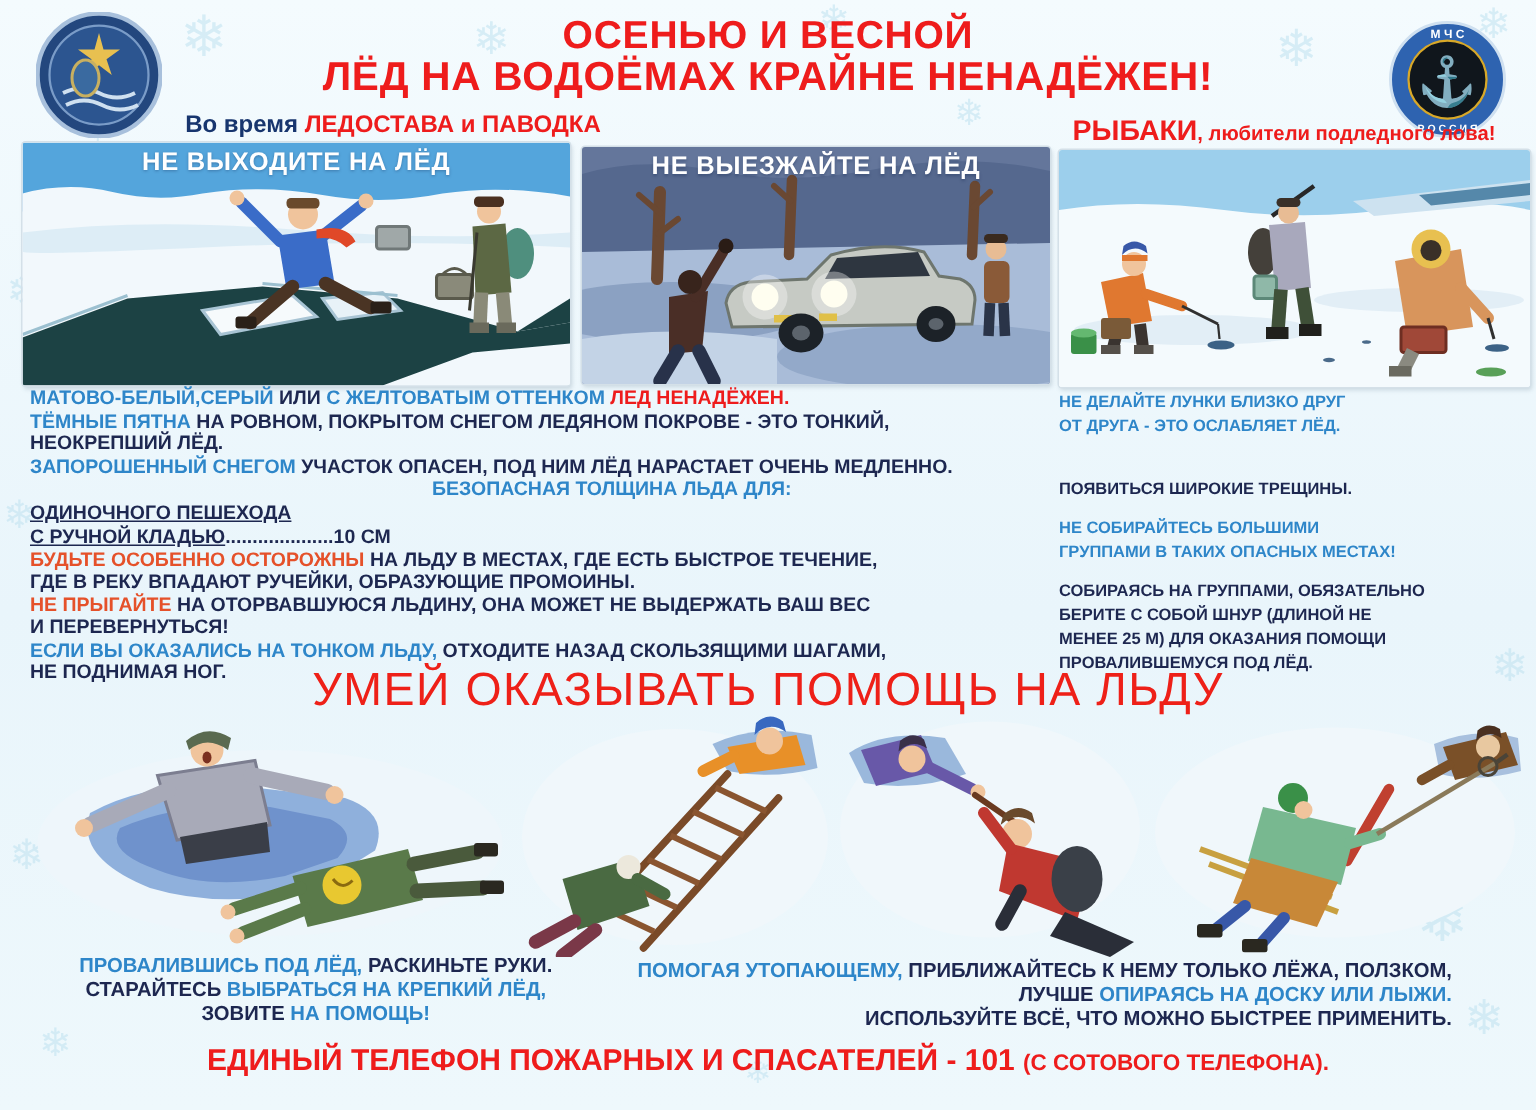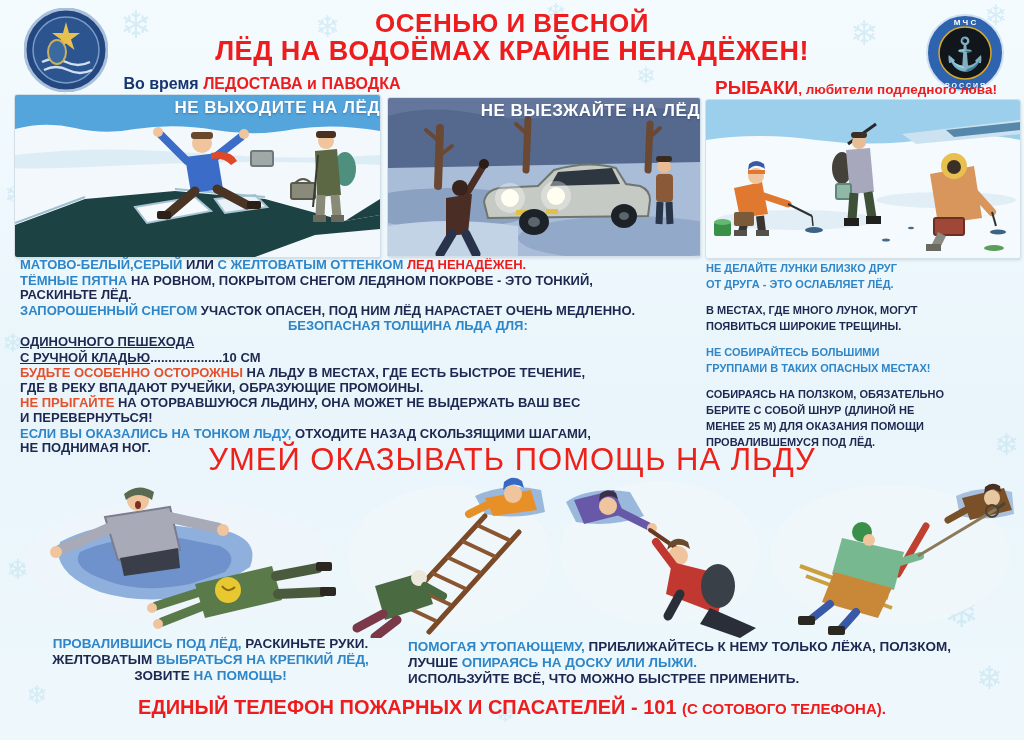--- a/index.html
+++ b/index.html
@@ -17,33 +17,33 @@
   .title .t2{font-size:27px;letter-spacing:.5px;}
   .subtitle{position:absolute;top:75px;left:62px;width:400px;text-align:center;font-size:16px;font-weight:bold;}
   .subtitle .pfx{color:#17356e;}
   .subtitle .hl{color:#ee1c1c;}
   .fish-title{position:absolute;top:77px;left:690px;width:332px;text-align:center;color:#ee1c1c;font-weight:bold;}
   .fish-title .big{font-size:19px;}
   .fish-title .small{font-size:13.5px;}
   
   .panel{position:absolute;border-radius:2px;box-shadow:0 0 0 1px #d4e0e8,1px 2px 3px rgba(90,120,140,.25);overflow:hidden;}
   .panel svg{display:block;}
-  .caption{position:absolute;top:3px;left:0;width:100%;text-align:right;color:#fff;font-weight:bold;font-size:17px;letter-spacing:.5px;text-shadow:0 1px 2px rgba(20,40,80,.35);}
+  .caption{position:absolute;top:3px;left:0;width:100%;text-align:center;color:#fff;font-weight:bold;font-size:17px;letter-spacing:.5px;text-shadow:0 1px 2px rgba(20,40,80,.35);}
   
   .c-blue{color:#2e86c9}.c-dark{color:#1d2750}.c-red{color:#ee1c1c}.c-red2{color:#e5512a}
   .u{text-decoration:underline}
   .col-left{position:absolute;left:20px;top:258px;width:648px;font-size:13px;font-weight:bold;line-height:14.6px;}
   .col-left .p{margin:0 0 1px 0;}
   .col-left .indent{margin-left:268px;}
   .col-right{position:absolute;left:706px;top:260px;width:316px;font-size:11px;font-weight:bold;line-height:16px;}
   .col-right .p{margin:0 0 10px 0;}
   .rescue-heading{position:absolute;top:442px;left:0;width:1024px;text-align:center;color:#ee2018;font-weight:normal;font-size:31px;letter-spacing:1px;}
   .vignette{position:absolute;}
   .rescue-left-text{position:absolute;left:8px;top:636px;width:405px;text-align:center;font-size:13.5px;font-weight:bold;line-height:16px;}
-  .rescue-mid-text{position:absolute;left:408px;top:639px;width:560px;text-align:left;font-size:13.5px;font-weight:bold;line-height:16px;}
+  .rescue-mid-text{position:absolute;left:408px;top:639px;width:560px;text-align:right;font-size:13.5px;font-weight:bold;line-height:16px;}
   .footer{position:absolute;top:696px;left:0;width:1024px;text-align:center;color:#ee1c1c;font-weight:bold;}
   .footer .big{font-size:20px;}
   .footer .small{font-size:15px;margin-top:40px;}
 </style>
 </head>
 <body>
 
 <div class="poster">
 
   <span class="flake" style="left:120px;top:6px;font-size:38px">❄</span>
@@ -244,35 +244,35 @@
         <ellipse cx="292" cy="132" rx="8" ry="2.5" fill="#3c6286"></ellipse>
         <ellipse cx="288" cy="148" rx="10" ry="3" fill="#58a058"></ellipse>
       </g>
       <ellipse cx="180" cy="140" rx="4" ry="1.5" fill="#4a6a8a"></ellipse>
       <ellipse cx="205" cy="128" rx="3" ry="1.2" fill="#4a6a8a"></ellipse>
     </svg>
   </div>
 
   <div class="col-left">
     <div class="p"><span class="c-blue">МАТОВО-БЕЛЫЙ,СЕРЫЙ </span><span class="c-dark">ИЛИ </span><span class="c-blue">С ЖЕЛТОВАТЫМ ОТТЕНКОМ </span><span class="c-red">ЛЕД НЕНАДЁЖЕН.</span></div>
-    <div class="p"><span class="c-blue">ТЁМНЫЕ ПЯТНА </span><span class="c-dark">НА РОВНОМ, ПОКРЫТОМ СНЕГОМ ЛЕДЯНОМ ПОКРОВЕ - ЭТО ТОНКИЙ,</span><br><span class="c-dark">РАСКИНЬТЕ ЛЁД.</span></div>
+    <div class="p"><span class="c-blue">ТЁМНЫЕ ПЯТНА </span><span class="c-dark">НА РОВНОМ, ПОКРЫТОМ СНЕГОМ ЛЕДЯНОМ ПОКРОВЕ - ЭТО ТОНКИЙ,</span><br><span class="c-dark">НЕОКРЕПШИЙ ЛЁД.</span></div>
     <div class="p"><span class="c-blue">ЗАПОРОШЕННЫЙ СНЕГОМ </span><span class="c-dark">УЧАСТОК ОПАСЕН, ПОД НИМ ЛЁД НАРАСТАЕТ ОЧЕНЬ МЕДЛЕННО.</span></div>
     <div class="p indent c-blue">БЕЗОПАСНАЯ ТОЛЩИНА ЛЬДА ДЛЯ:</div>
     <div class="p c-dark u">ОДИНОЧНОГО ПЕШЕХОДА</div>
     <div class="p"><span class="c-dark u">С РУЧНОЙ КЛАДЬЮ</span><span class="c-dark">....................10 СМ</span></div>
     <div class="p"><span class="c-red2">БУДЬТЕ ОСОБЕННО ОСТОРОЖНЫ </span><span class="c-dark">НА ЛЬДУ В МЕСТАХ, ГДЕ ЕСТЬ БЫСТРОЕ ТЕЧЕНИЕ,</span><br><span class="c-dark">ГДЕ В РЕКУ ВПАДАЮТ РУЧЕЙКИ, ОБРАЗУЮЩИЕ ПРОМОИНЫ.</span></div>
     <div class="p"><span class="c-red2">НЕ ПРЫГАЙТЕ </span><span class="c-dark">НА ОТОРВАВШУЮСЯ ЛЬДИНУ, ОНА МОЖЕТ НЕ ВЫДЕРЖАТЬ ВАШ ВЕС</span><br><span class="c-dark">И ПЕРЕВЕРНУТЬСЯ!</span></div>
     <div class="p"><span class="c-blue">ЕСЛИ ВЫ ОКАЗАЛИСЬ НА ТОНКОМ ЛЬДУ, </span><span class="c-dark">ОТХОДИТЕ НАЗАД СКОЛЬЗЯЩИМИ ШАГАМИ,</span><br><span class="c-dark">НЕ ПОДНИМАЯ НОГ.</span></div>
   </div>
 
   <div class="col-right">
     <div class="p c-blue"><span>НЕ ДЕЛАЙТЕ ЛУНКИ БЛИЗКО ДРУГ</span><br><span>ОТ ДРУГА - ЭТО ОСЛАБЛЯЕТ ЛЁД.</span></div>
-    <div class="p c-dark"><span>В МЕСТАХ, ГДЕ МНОГО ЛУНОК, МОГУТ</span><br><span>ПОЯВИТЬСЯ ШИРОКИЕ ТРЕЩИНЫ.</span></div>
+    <div class="p c-dark"><br><span>ПОЯВИТЬСЯ ШИРОКИЕ ТРЕЩИНЫ.</span></div>
     <div class="p c-blue"><span>НЕ СОБИРАЙТЕСЬ БОЛЬШИМИ</span><br><span>ГРУППАМИ В ТАКИХ ОПАСНЫХ МЕСТАХ!</span></div>
-    <div class="p c-dark"><span>СОБИРАЯСЬ НА ПОЛЗКОМ, ОБЯЗАТЕЛЬНО</span><br><span>БЕРИТЕ С СОБОЙ ШНУР (ДЛИНОЙ НЕ</span><br><span>МЕНЕЕ 25 М) ДЛЯ ОКАЗАНИЯ ПОМОЩИ</span><br><span>ПРОВАЛИВШЕМУСЯ ПОД ЛЁД.</span></div>
+    <div class="p c-dark"><span>СОБИРАЯСЬ НА ГРУППАМИ, ОБЯЗАТЕЛЬНО</span><br><span>БЕРИТЕ С СОБОЙ ШНУР (ДЛИНОЙ НЕ</span><br><span>МЕНЕЕ 25 М) ДЛЯ ОКАЗАНИЯ ПОМОЩИ</span><br><span>ПРОВАЛИВШЕМУСЯ ПОД ЛЁД.</span></div>
   </div>
 
   <div class="rescue-heading">УМЕЙ ОКАЗЫВАТЬ ПОМОЩЬ НА ЛЬДУ</div>
 
   <div class="vignette" style="left:20px;top:472px">
     <svg viewBox="0 0 320 165" width="320" height="165">
       <ellipse cx="160" cy="90" rx="155" ry="62" fill="#eef6fb"></ellipse>
       <path d="M40,70 Q80,48 140,52 L210,60 Q240,70 230,95 L190,120 Q130,135 80,120 Q30,100 40,70 Z" fill="#8fb0dc"></path>
       <path d="M60,80 Q100,62 160,66 L200,74 Q220,84 205,100 L170,112 Q120,122 85,108 Q50,96 60,80 Z" fill="#6f92cc"></path>
       <g>
@@ -383,21 +383,21 @@
         <line x1="130" y1="92" x2="150" y2="86" stroke="#78b890" stroke-width="8" stroke-linecap="round"></line>
       </g>
       <line x1="148" y1="86" x2="228" y2="38" stroke="#8a7a5a" stroke-width="3"></line>
       <circle cx="222" cy="41" r="6" fill="none" stroke="#4a4438" stroke-width="2"></circle>
       <line x1="228" y1="38" x2="235" y2="33" stroke="#4a4438" stroke-width="3"></line>
     </svg>
   </div>
 
   <div class="rescue-left-text">
     <div><span class="c-blue">ПРОВАЛИВШИСЬ ПОД ЛЁД, </span><span class="c-dark">РАСКИНЬТЕ РУКИ.</span></div>
-    <div><span class="c-dark">ЖЕЛТОВАТЫМ </span><span class="c-blue">ВЫБРАТЬСЯ НА КРЕПКИЙ ЛЁД,</span></div>
+    <div><span class="c-dark">СТАРАЙТЕСЬ </span><span class="c-blue">ВЫБРАТЬСЯ НА КРЕПКИЙ ЛЁД,</span></div>
     <div><span class="c-dark">ЗОВИТЕ </span><span class="c-blue">НА ПОМОЩЬ!</span></div>
   </div>
 
   <div class="rescue-mid-text">
     <div><span class="c-blue">ПОМОГАЯ УТОПАЮЩЕМУ, </span><span class="c-dark">ПРИБЛИЖАЙТЕСЬ К НЕМУ ТОЛЬКО ЛЁЖА, ПОЛЗКОМ,</span></div>
     <div><span class="c-dark">ЛУЧШЕ </span><span class="c-blue">ОПИРАЯСЬ НА ДОСКУ ИЛИ ЛЫЖИ.</span></div>
     <div class="c-dark">ИСПОЛЬЗУЙТЕ ВСЁ, ЧТО МОЖНО БЫСТРЕЕ ПРИМЕНИТЬ.</div>
   </div>
 
   <div class="footer">

